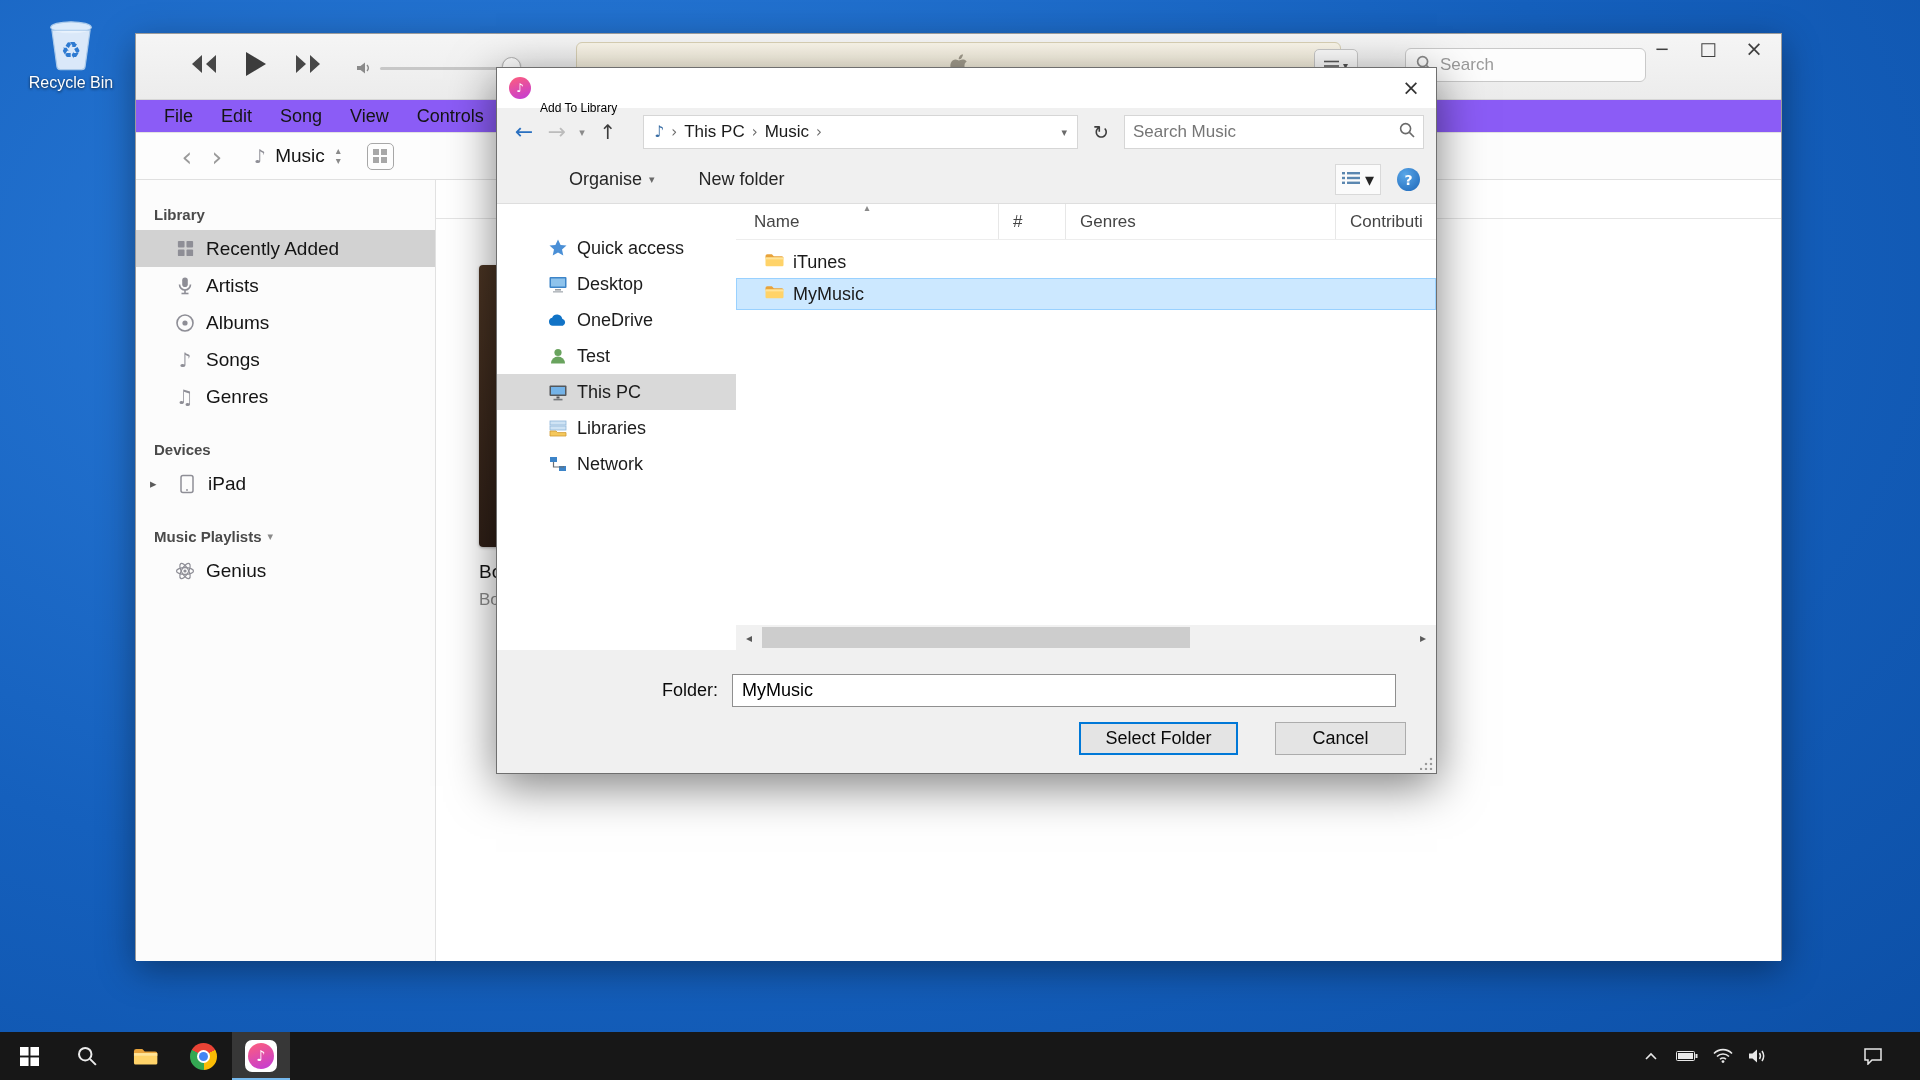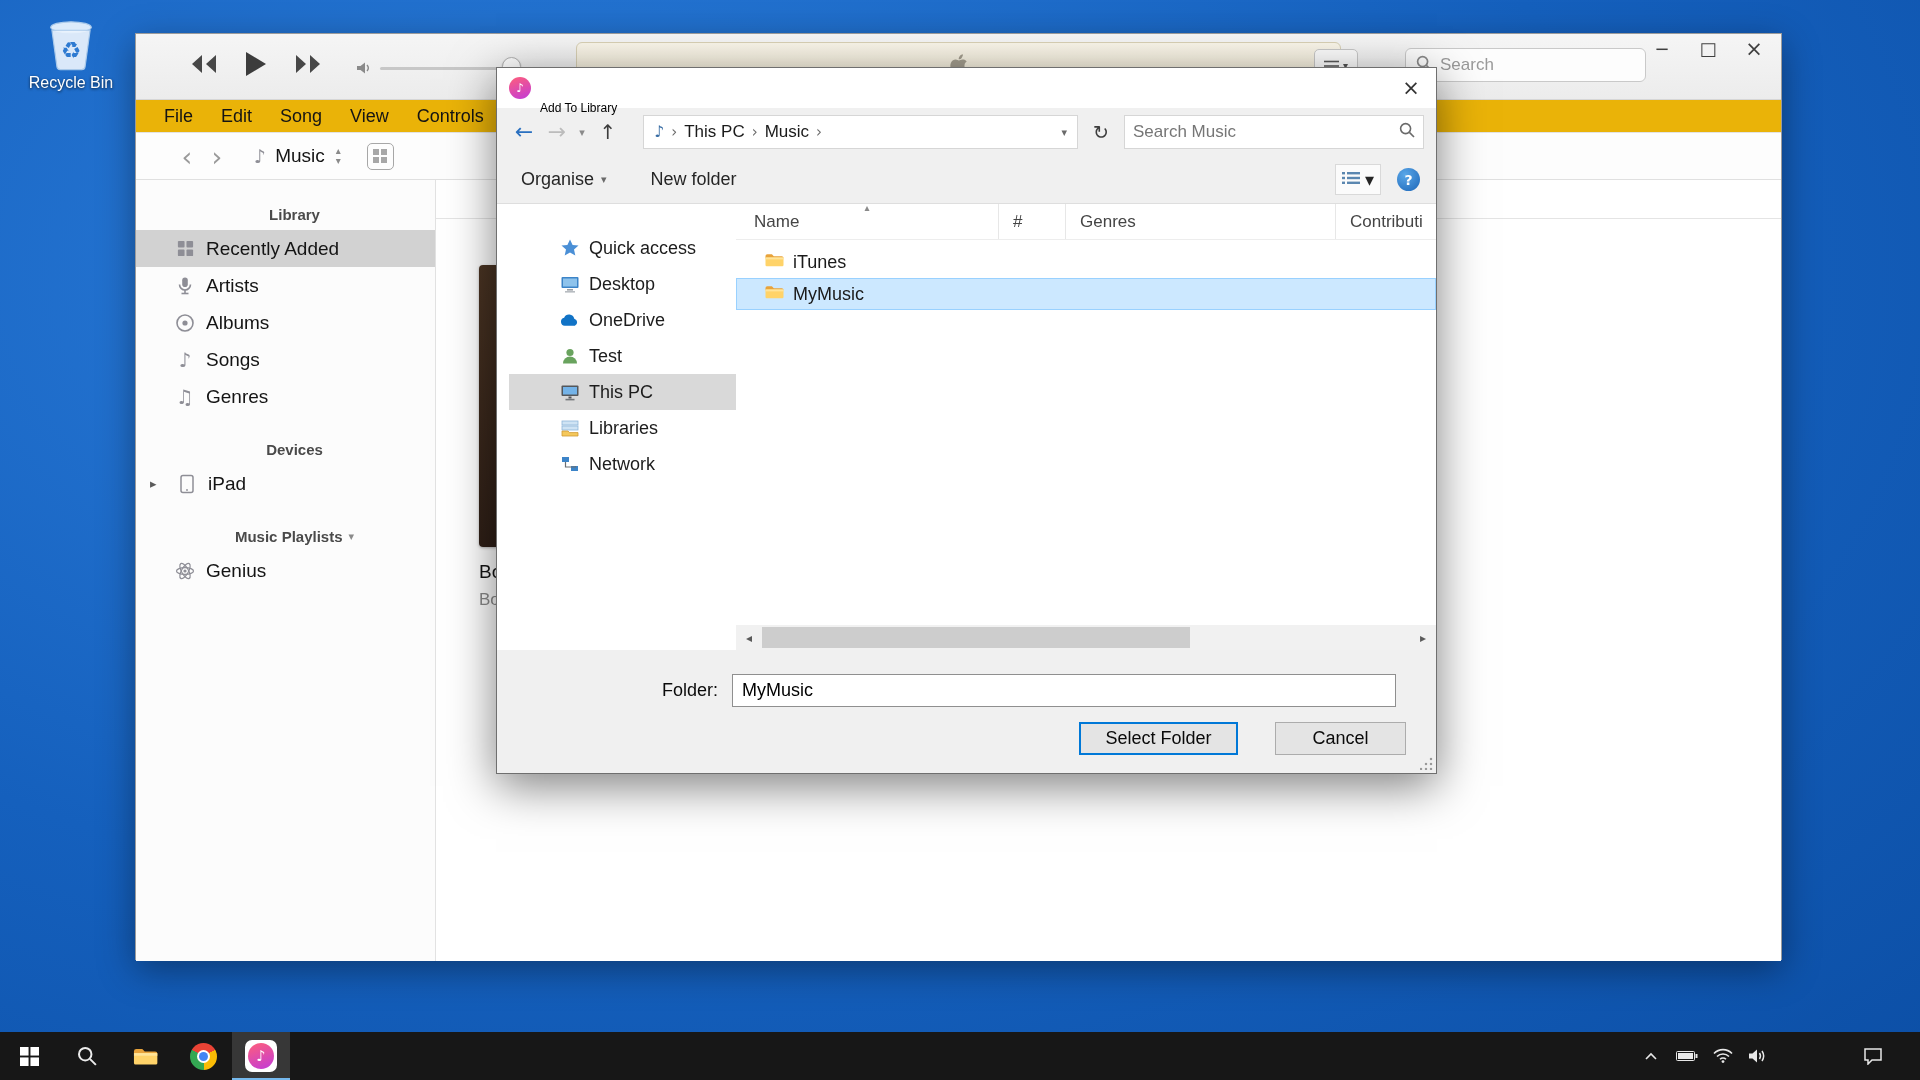--- a/index.html
+++ b/index.html
@@ -27,34 +27,34 @@
   .lcd { position:absolute; left:440px; right:440px; top:8px; height:50px; border:1px solid #d8d0b4;
     background:linear-gradient(#faf6ea,#efe7d0); border-radius:6px; display:flex; align-items:center; justify-content:center; }
   .queue-btn { position:absolute; right:423px; top:15px; width:44px; height:34px; border:1px solid #c8c8c8; border-radius:5px;
     background:#fcfcfc; display:flex; align-items:center; justify-content:center; gap:4px; color:#555; }
   .it-search { position:absolute; right:135px; top:14px; width:241px; height:34px; border:1px solid #c9c9c9; border-radius:6px;
     background:#fdfdfd; display:flex; align-items:center; padding:0 10px; gap:8px; }
   .it-search input { border:none; outline:none; background:transparent; flex:1; font-size:17px; color:#0c4a6e; font-family:inherit; }
   .it-search input::placeholder { color:#9a9a9a; }
   .wc { position:absolute; top:0; right:4px; display:flex; }
   .wc .wbtn { width:46px; height:30px; display:flex; align-items:center; justify-content:center; font-size:18px; color:#3f3f3f; }
-  .it-menubar { height:33px; background:#eab308; border-bottom:1px solid #e3e3e3; display:flex; align-items:flex-end; padding-left:14px; }
+  .it-menubar { height:33px; background:#8b5cf6; border-bottom:1px solid #e3e3e3; display:flex; align-items:flex-end; padding-left:14px; }
   .it-menubar .mi { padding:0 14px; font-size:18px; color:#141414; height:100%; display:flex; align-items:center; }
   .it-navrow { height:47px; background:#fdfdfd; border-bottom:1px solid #e0e0e0; display:flex; align-items:center; padding-left:36px; position:relative; }
   .nav-chev { font-size:27px; color:#9a9a9a; width:30px; text-align:center; }
   .media-sel { display:flex; align-items:center; gap:9px; margin-left:22px; }
   .media-sel .mnote { font-size:19px; color:#8e8e96; }
   .media-sel .mlabel { font-size:19px; color:#141414; }
   .sel-arrows { display:flex; flex-direction:column; line-height:0.6; color:#8a8a8a; font-size:10px; margin-left:2px; }
   .grid-btn { margin-left:26px; width:27px; height:27px; border:1.5px solid #a7a7a7; border-radius:5px; display:flex; align-items:center; justify-content:center; }
   .grid-btn .gg { display:grid; grid-template-columns:6px 6px; grid-gap:2px; }
   .grid-btn .gg i { width:6px; height:6px; background:#a7a7a7; display:block; }
   .it-body { display:flex; height:781px; }
   .it-sidebar { width:300px; border-right:1px solid #e2e2e2; background:#fcfcfc; padding-top:14px; }
-  .sb-header { padding:12px 0 7px 18px; font-size:15px; font-weight:bold; color:#4a4a4a; display:flex; align-items:center; gap:6px;justify-content:center; }
+  .sb-header { padding:12px 0 7px 18px; font-size:15px; font-weight:bold; color:#4a4a4a; display:flex; align-items:center; gap:6px; }
   .sb-header .hd-chev { font-size:11px; color:#8a8a8a; }
   .sb-item { height:37px; display:flex; align-items:center; gap:10px; padding-left:38px; font-size:19px; color:#141414; }
   .sb-item.selected { background:#d2d2d2; }
   .sb-item .sb-ic { width:22px; display:flex; justify-content:center; color:#8e8e96; font-size:20px; }
   .sb-item.has-exp { padding-left:14px; }
   .sb-item .exp { width:16px; font-size:13px; color:#5a5a5a; }
   .it-content { flex:1; position:relative; background:#fff; }
   .content-hdr { height:39px; border-bottom:1px solid #e4e4e4; }
   .album-card { position:absolute; left:43px; top:85px; width:282px; }
   .album-art { width:282px; height:282px; border-radius:4px; background:linear-gradient(135deg,#4a3423,#241712 70%); box-shadow:0 1px 3px rgba(0,0,0,.3); }
@@ -78,27 +78,27 @@
   .addr .bc-sep { color:#6a6a6a; font-size:15px; }
   .addr .bc-note { color:#3a6ea5; font-size:16px; }
   .addr .bc-drop { margin-left:auto; color:#6a6a6a; font-size:11px; }
   .nv-refresh { width:30px; height:34px; font-size:19px; color:#3d3d3d; margin:0 4px; }
   .dlg-search { width:300px; height:34px; background:#fff; border:1px solid #d6d6d6; display:flex; align-items:center; padding:0 8px; }
   .dlg-search input { border:none; outline:none; flex:1; font-size:17px; color:#333; font-family:inherit; }
   .dlg-search input::placeholder { color:#767676; }
   .dlg-cmdbar { height:48px; display:flex; align-items:center; padding:0 16px 0 24px; font-size:18px; color:#262626; border-bottom:1px solid #dedede; }
   .cmd { display:flex; align-items:center; gap:7px; }
   .cmd .cd { font-size:11px; color:#6a6a6a; }
-  .cmd-org { margin-right:44px; }
+  .cmd-org { margin-right:44px;margin-left:48px; }
   .cmd-right { margin-left:auto; display:flex; align-items:center; gap:16px; }
   .view-btn { display:flex; align-items:center; gap:5px; padding:4px 6px; border:1px solid #d9d9d9; background:#fbfbfb; }
   .help-btn { width:23px; height:23px; border-radius:50%; background:radial-gradient(circle at 35% 30%,#5aa7e8,#1c66b8); color:#fff; font-size:14px; font-weight:bold; display:flex; align-items:center; justify-content:center; }
   .dlg-body { position:absolute; left:0; top:136px; width:939px; height:446px; background:#fff; display:flex; }
   .tree { width:239px; padding-top:26px; }
-  .tree-item { height:36px; display:flex; align-items:center; gap:9px; padding-left:50px; font-size:18px; color:#1c1c1c;margin-left:12px; }
+  .tree-item { height:36px; display:flex; align-items:center; gap:9px; padding-left:50px; font-size:18px; color:#1c1c1c; }
   .tree-item.selected { background:#d9d9d9; }
   .tree-item .ti-ic { width:21px; display:flex; justify-content:center; }
   .files { flex:1; position:relative; display:flex; flex-direction:column; }
   .col-row { height:36px; display:flex; align-items:center; border-bottom:1px solid #ededed; color:#454545; font-size:17px; flex:none; }
   .col { height:100%; display:flex; align-items:center; padding-left:18px; border-right:1px solid #e7e7e7; position:relative; }
   .col-name { width:263px; }
   .col-num { width:67px; padding-left:14px; }
   .col-title { width:270px; padding-left:14px; }
   .col-contrib { flex:1; padding-left:14px; border-right:none; overflow:hidden; white-space:nowrap; }
   .sort-mark { position:absolute; top:-1px; left:50%; transform:translateX(-50%); font-size:10px; color:#8a8a8a; }

